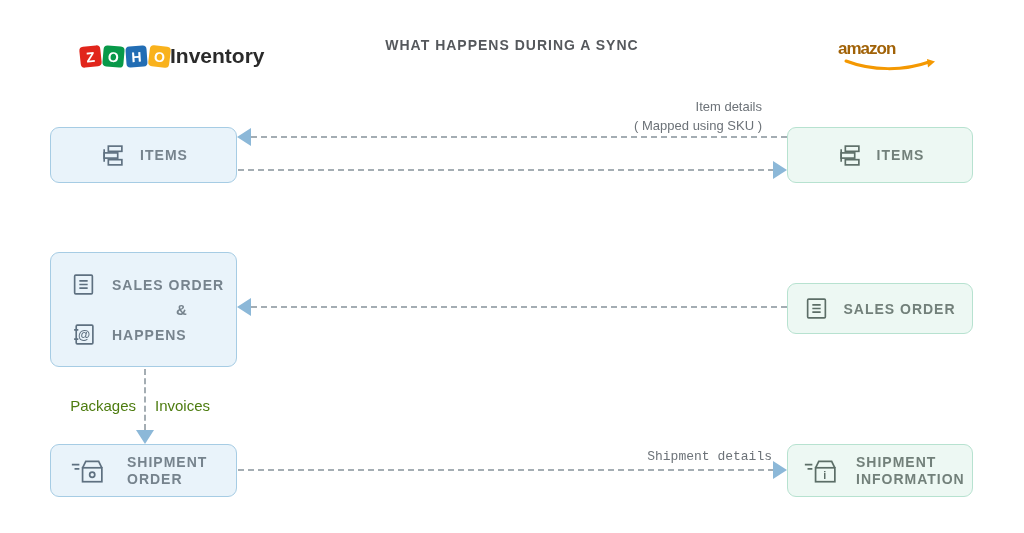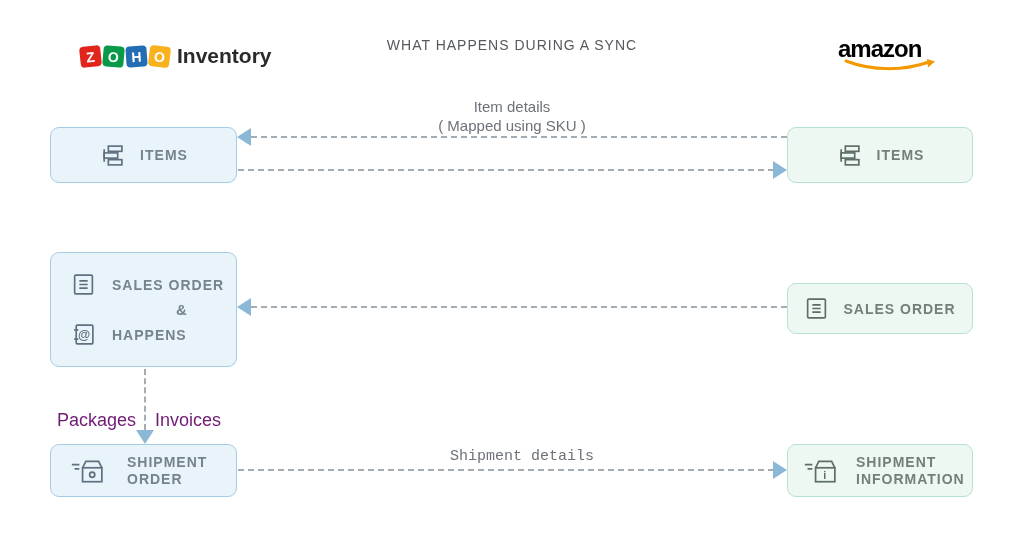--- a/index.html
+++ b/index.html
@@ -3,35 +3,35 @@
 <meta charset="utf-8">
 <style>
   html,body{margin:0;padding:0;background:#fff;}
   .canvas{
     position:relative;width:1024px;height:533px;background:#ffffff;
     font-family:"Liberation Sans",sans-serif;overflow:hidden;
   }
   
   .title{
     position:absolute;left:0;right:0;top:37px;text-align:center;
-    font-size:14px;font-weight:normal;letter-spacing:1px;color:#55585c;
+    font-size:14px;font-weight:bold;letter-spacing:1px;color:#55585c;
   }
   .zoho-logo{position:absolute;left:80px;top:44px;display:flex;align-items:center;}
   .zoho-tiles{display:flex;gap:2px;}
   .tile{
     width:21px;height:21px;border-radius:4px;color:#fff;font-weight:bold;font-size:14px;
     display:flex;align-items:center;justify-content:center;
   }
   .tile-z{background:#e1251b;transform:rotate(-6deg);}
   .tile-o1{background:#089949;transform:rotate(5deg);}
   .tile-h{background:#226db4;transform:rotate(-4deg);}
   .tile-o2{background:#f9b21d;transform:rotate(7deg);}
-  .zoho-product{font-size:21px;font-weight:600;color:#2a2a2a;margin-left:7px;}
+  .zoho-product{font-size:21px;font-weight:600;color:#2a2a2a;}
   .amazon-logo{position:absolute;left:838px;top:36px;width:100px;}
-  .amazon-word{font-size:24px;font-weight:800;letter-spacing:-1px;color:#000000;line-height:26px;}
+  .amazon-word{font-size:17px;font-weight:800;letter-spacing:-1px;color:#a16207;line-height:26px;}
   .amazon-smile{display:block;margin:-3px 0 0 6px;}
   
   .node{
     position:absolute;box-sizing:border-box;border-radius:9px;
     display:flex;align-items:center;justify-content:center;gap:14px;
     font-weight:bold;font-size:14px;letter-spacing:1px;
   }
   .zoho-node{background:#e9f3fa;border:1px solid #a6cce4;color:#76838d;}
   .amazon-node{background:#edf8f3;border:1px solid #b7e2d0;color:#72807a;}
   .node-2line{line-height:17px;text-align:left;}
@@ -40,23 +40,23 @@
   .sc-amp{padding-left:56px;text-align:center;width:110px;font-size:15px;}
   .icon{flex:0 0 auto;display:block;}
   
   .dash-h{position:absolute;border-top:2px dashed #a4adb3;}
   .dash-v{position:absolute;border-left:2px dashed #a4adb3;}
   .head{position:absolute;width:0;height:0;}
   .head-left{border-top:9px solid transparent;border-bottom:9px solid transparent;border-right:14px solid #8cb8d8;}
   .head-right{border-top:9px solid transparent;border-bottom:9px solid transparent;border-left:14px solid #8cb8d8;}
   .head-down{border-left:9px solid transparent;border-right:9px solid transparent;border-top:14px solid #8cb8d8;}
   .flow-label{
-    position:absolute;color:#6c7278;font-size:15px;line-height:19px;text-align:center;
+    position:absolute;color:#6c7278;font-size:13px;line-height:19px;text-align:right;
   }
-  .pk-label{position:absolute;top:410px;color:#701a75;font-size:18px;}
+  .pk-label{position:absolute;top:397px;color:#4d7c0f;font-size:15px;}
 </style>
 </head>
 <body>
 
 <div class="canvas">
 
   <div class="zoho-logo">
     <span class="zoho-tiles">
       <span class="tile tile-z">Z</span>
       <span class="tile tile-o1">O</span>

